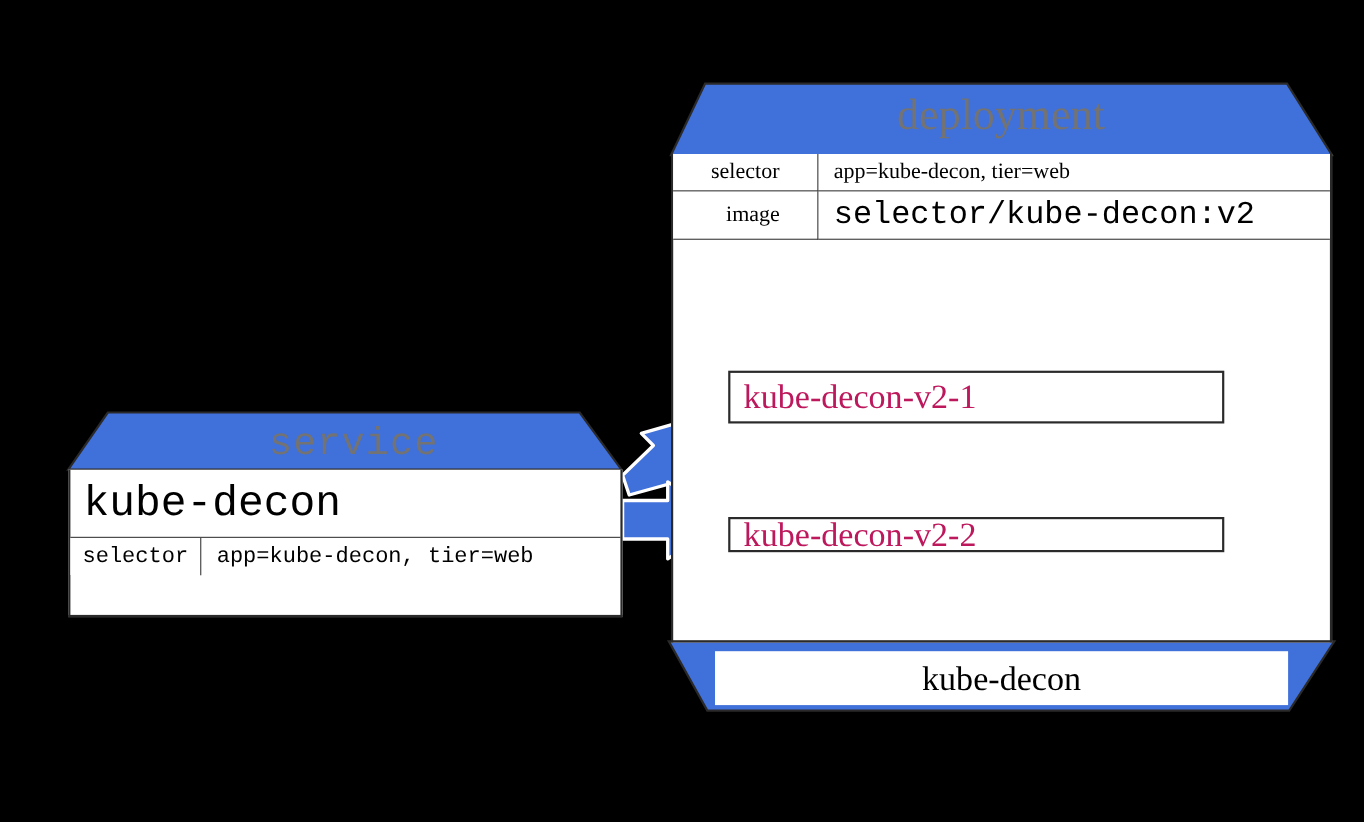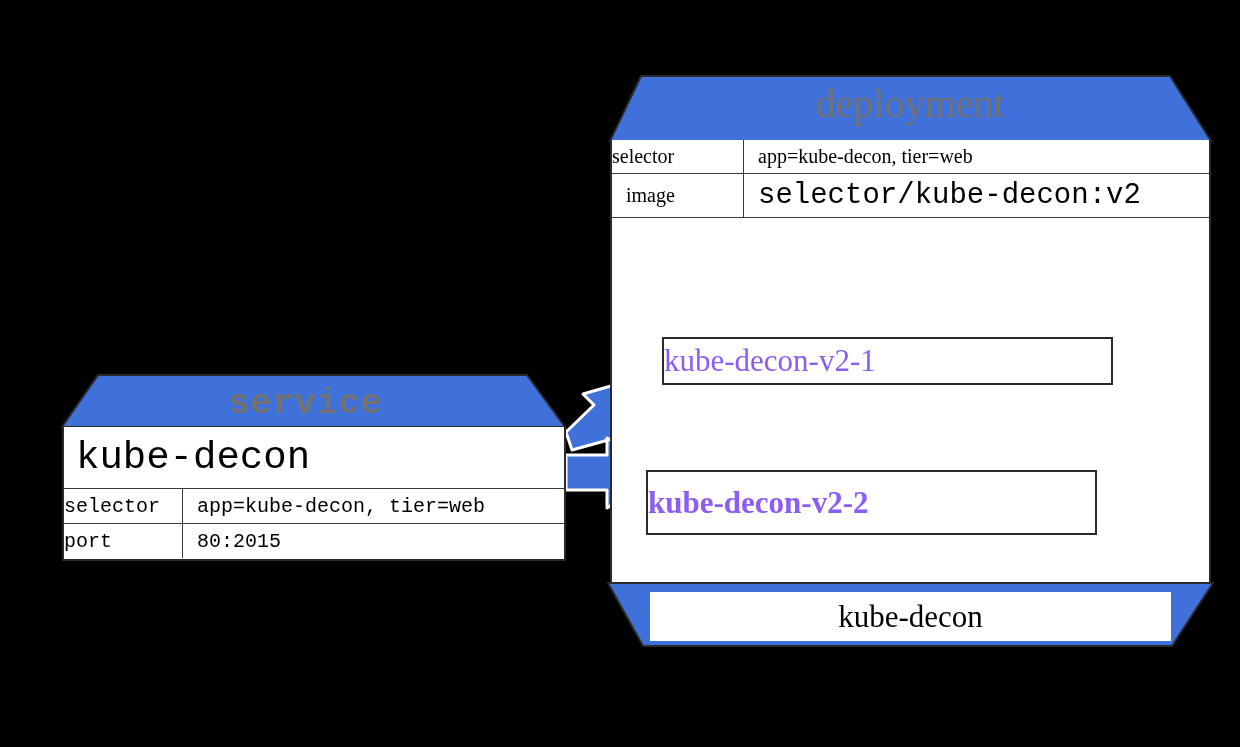--- a/index.html
+++ b/index.html
@@ -58,66 +58,66 @@
     border-bottom: 1.5px solid #3a3a3a;
     padding: 0 0 0 14px;
     background: #ffffff;
     vertical-align: middle;
     white-space: nowrap;
     overflow: hidden;
   }
   table.kv td.k {
     width: 131px;
     border-right: 1.5px solid #3a3a3a;
-    text-align: left;
+    text-align: center;
     padding-left: 0;
   }
   #dep-row-selector td { height: 33px; font-size: 20px; }
   #dep-row-image td.k { height: 43px; font-size: 20px; padding-left: 14px; }
   #dep-row-image td.v { font-size: 29px; }
 
   
   .pod-title {
     color: #ffffff;
     text-align: center;
     font-size: 28px;
     white-space: nowrap;
   }
   .pod-name-box {
     background: #ffffff;
     border: 2px solid #2a2a2a;
     box-sizing: border-box;
     font-size: 31px;
-    color: #8b5cf6;
+    color: #be185d;
+    padding-left: 12px;
     display: flex;
     align-items: center;
     white-space: nowrap;
   }
   #pod1-title { left: 662px; top: 292px; width: 450px; height: 40px; }
   #pod1-name  { left: 662px; top: 337px; width: 451px; height: 48px; }
   #pod2-title { left: 662px; top: 425px; width: 450px; height: 40px; }
-  #pod2-name  { left: 646px; top: 470px; width: 451px; height: 65px; font-weight: bold; }
+  #pod2-name  { left: 662px; top: 470px; width: 451px; height: 32px; }
 
   
   #dep-footer-box {
     left: 650px; top: 592px; width: 521px; height: 49px;
     background: #ffffff;
     font-size: 31px;
     color: #000000;
     text-align: center;
     line-height: 49px;
     white-space: nowrap;
   }
 
   
   #service-title {
-    left: 54px; top: 382px; width: 503px; height: 45px;
+    left: 70px; top: 382px; width: 503px; height: 45px;
     font-size: 35px; line-height: 45px;
     letter-spacing: 1px;
-    font-weight: bold;
   }
   #service-body {
     left: 62px; top: 427px; width: 504px; height: 134px;
     background: #ffffff;
     border-left: 2px solid #2a2a2a;
     border-right: 2px solid #2a2a2a;
     border-bottom: 2px solid #2a2a2a;
     box-sizing: border-box;
   }
   #service-name {
@@ -188,21 +188,17 @@
   <div class="abs" id="service-body">
 
     <div id="service-name" class="mono">kube-decon</div>
 
     <table class="kv svc">
       <tbody>
           <tr>
         <td class="k mono">selector</td>
         <td class="v mono">app=kube-decon, tier=web</td>
       </tr>
-      <tr>
-        <td class="k mono">port</td>
-        <td class="v mono">80:2015</td>
-      </tr>
     </tbody>
       </table>
   </div>
 
 </div>
 
 </body></html>

